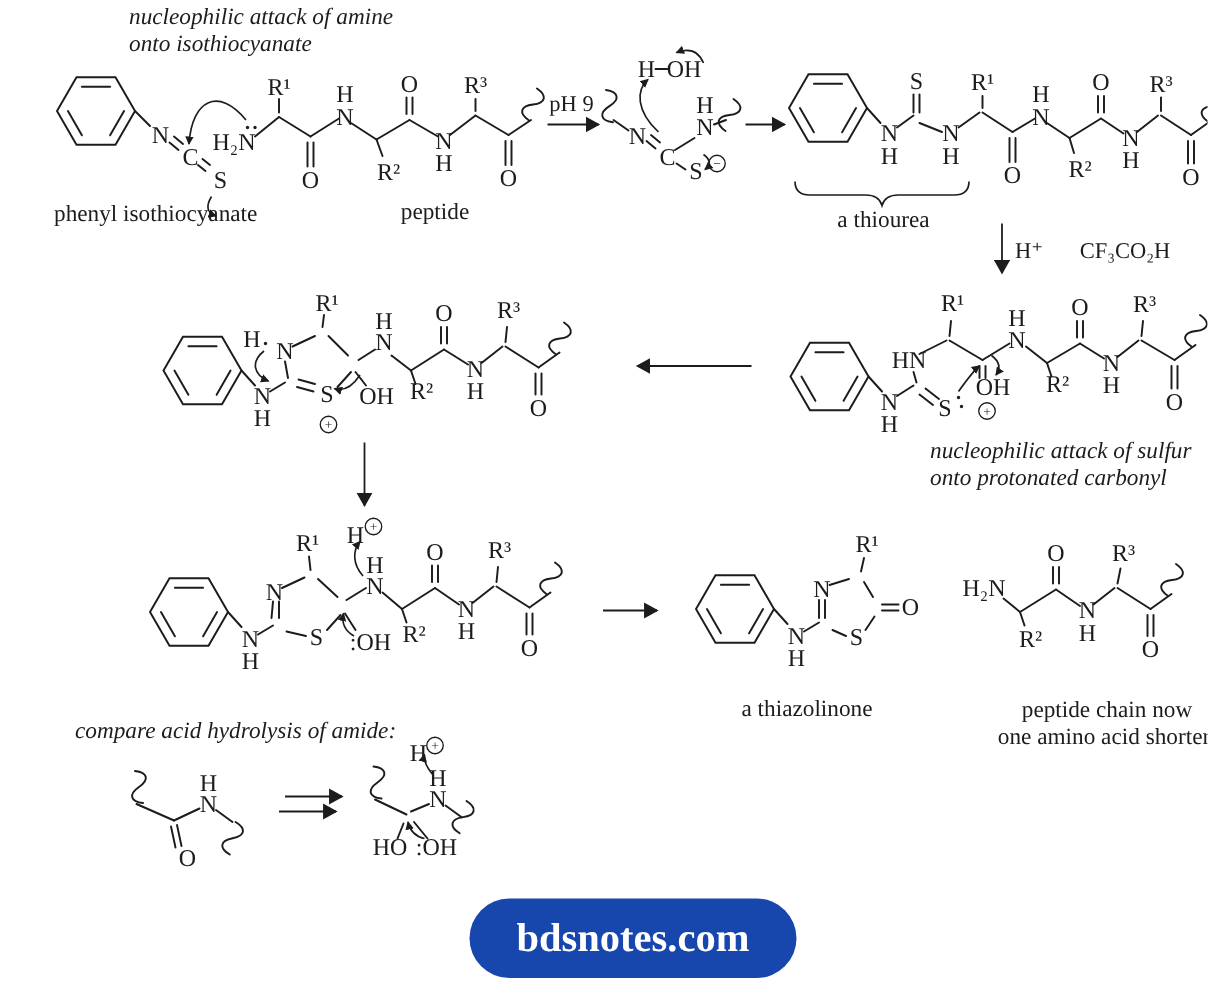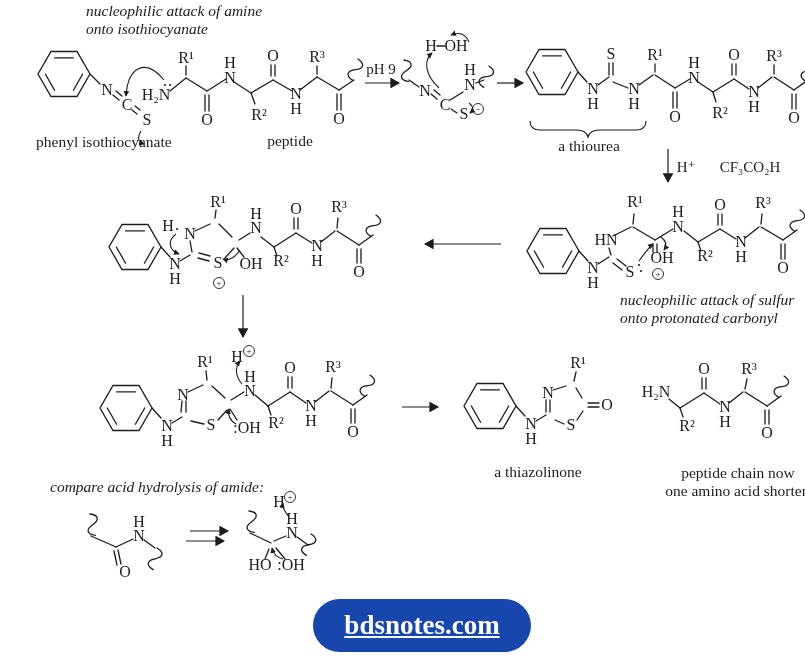--- a/index.html
+++ b/index.html
@@ -14,21 +14,21 @@
   .cap{font-size:15.5px;text-anchor:middle;}
   .capl{font-size:15.5px;text-anchor:start;}
   .ital{font-size:15.5px;font-style:italic;text-anchor:start;}
   .cond{font-size:15px;text-anchor:middle;}
   .chg{font-size:9px;text-anchor:middle;}
   .chgc{fill:none;stroke:#1c1c1c;stroke-width:0.9;}
   .dot{fill:#1c1c1c;stroke:none;}
   #logo{position:absolute;left:285px;top:599px;width:218px;height:53px;border-radius:27px;
         background:#1746ad;display:flex;align-items:center;justify-content:center;}
   #logo span{color:#ffffff;font-family:"Liberation Serif","DejaVu Serif",serif;
-        font-weight:bold;font-size:27px;text-decoration:underline;}
+        font-weight:bold;font-size:27px;}
 </style>
 </head>
 <body>
 
 <div id="stage">
 <svg width="805" height="657" viewBox="0 0 805 657">
   <defs>
     <g id="benzene">
       <path class="b" d="M26,0 13,22.5 -13,22.5 -26,0 -13,-22.5 13,-22.5 Z"></path>
       <line class="b" x1="18.7" y1="0" x2="9.4" y2="16.2"></line>

